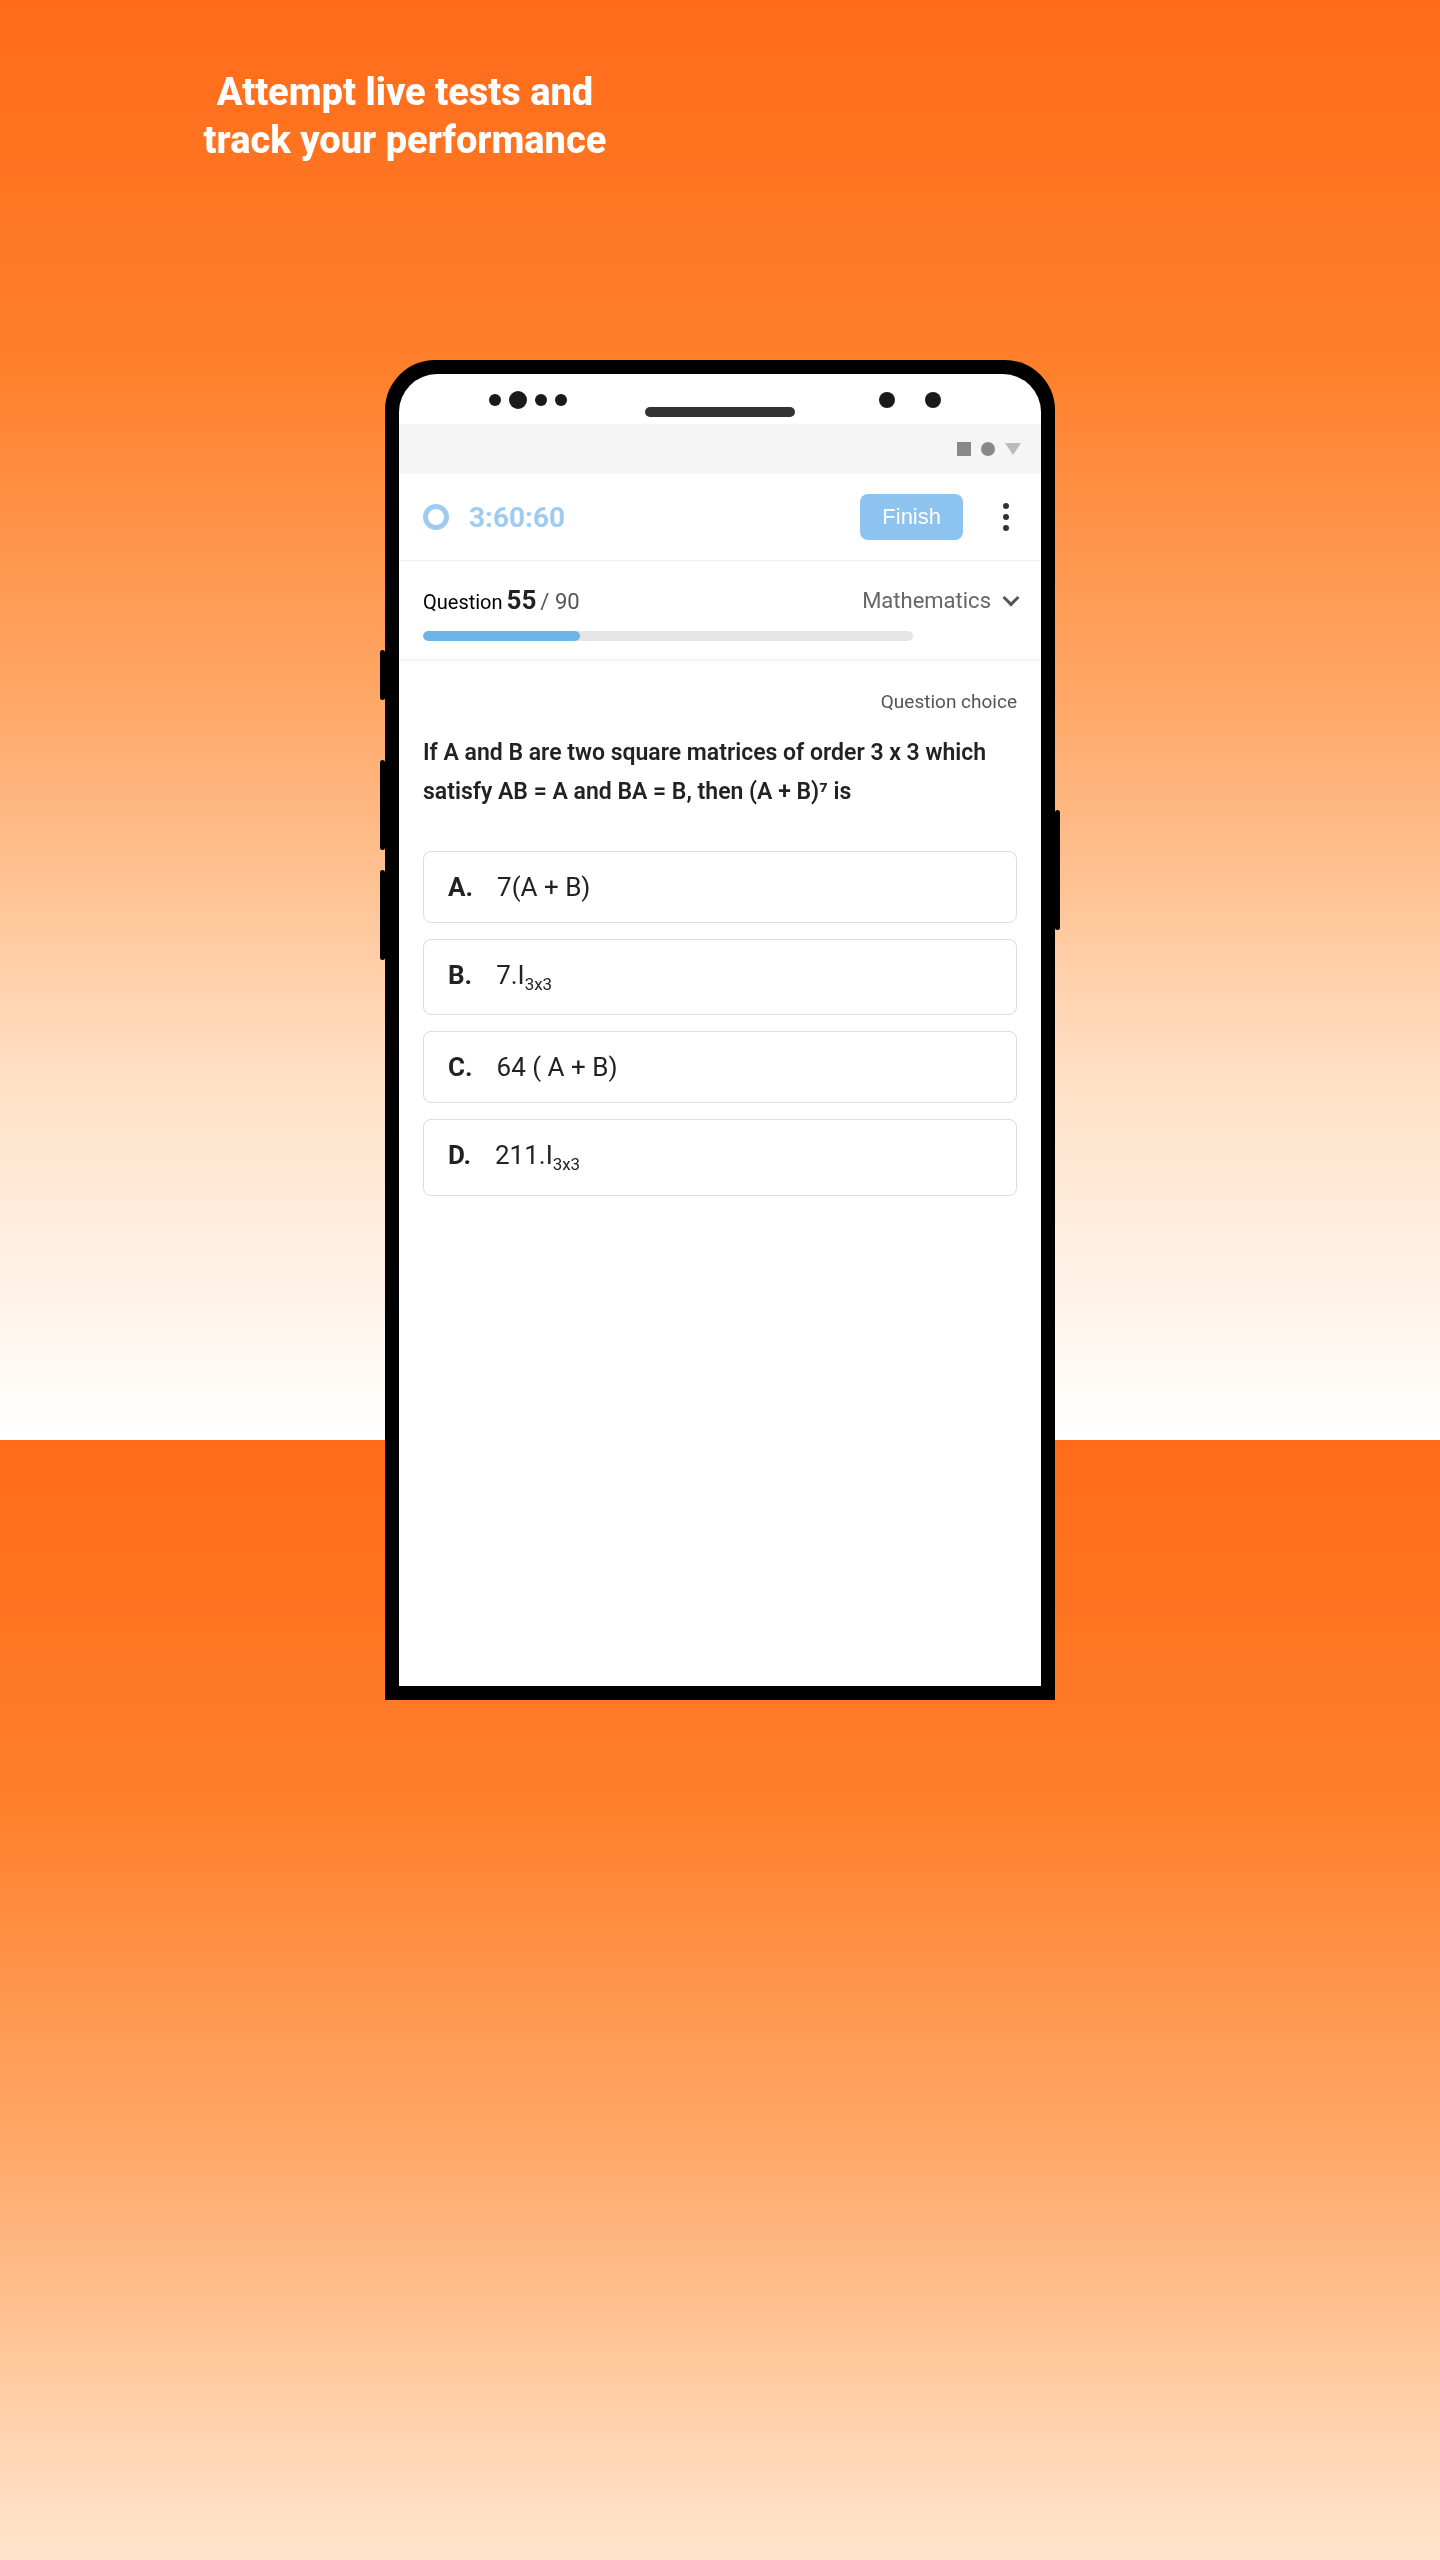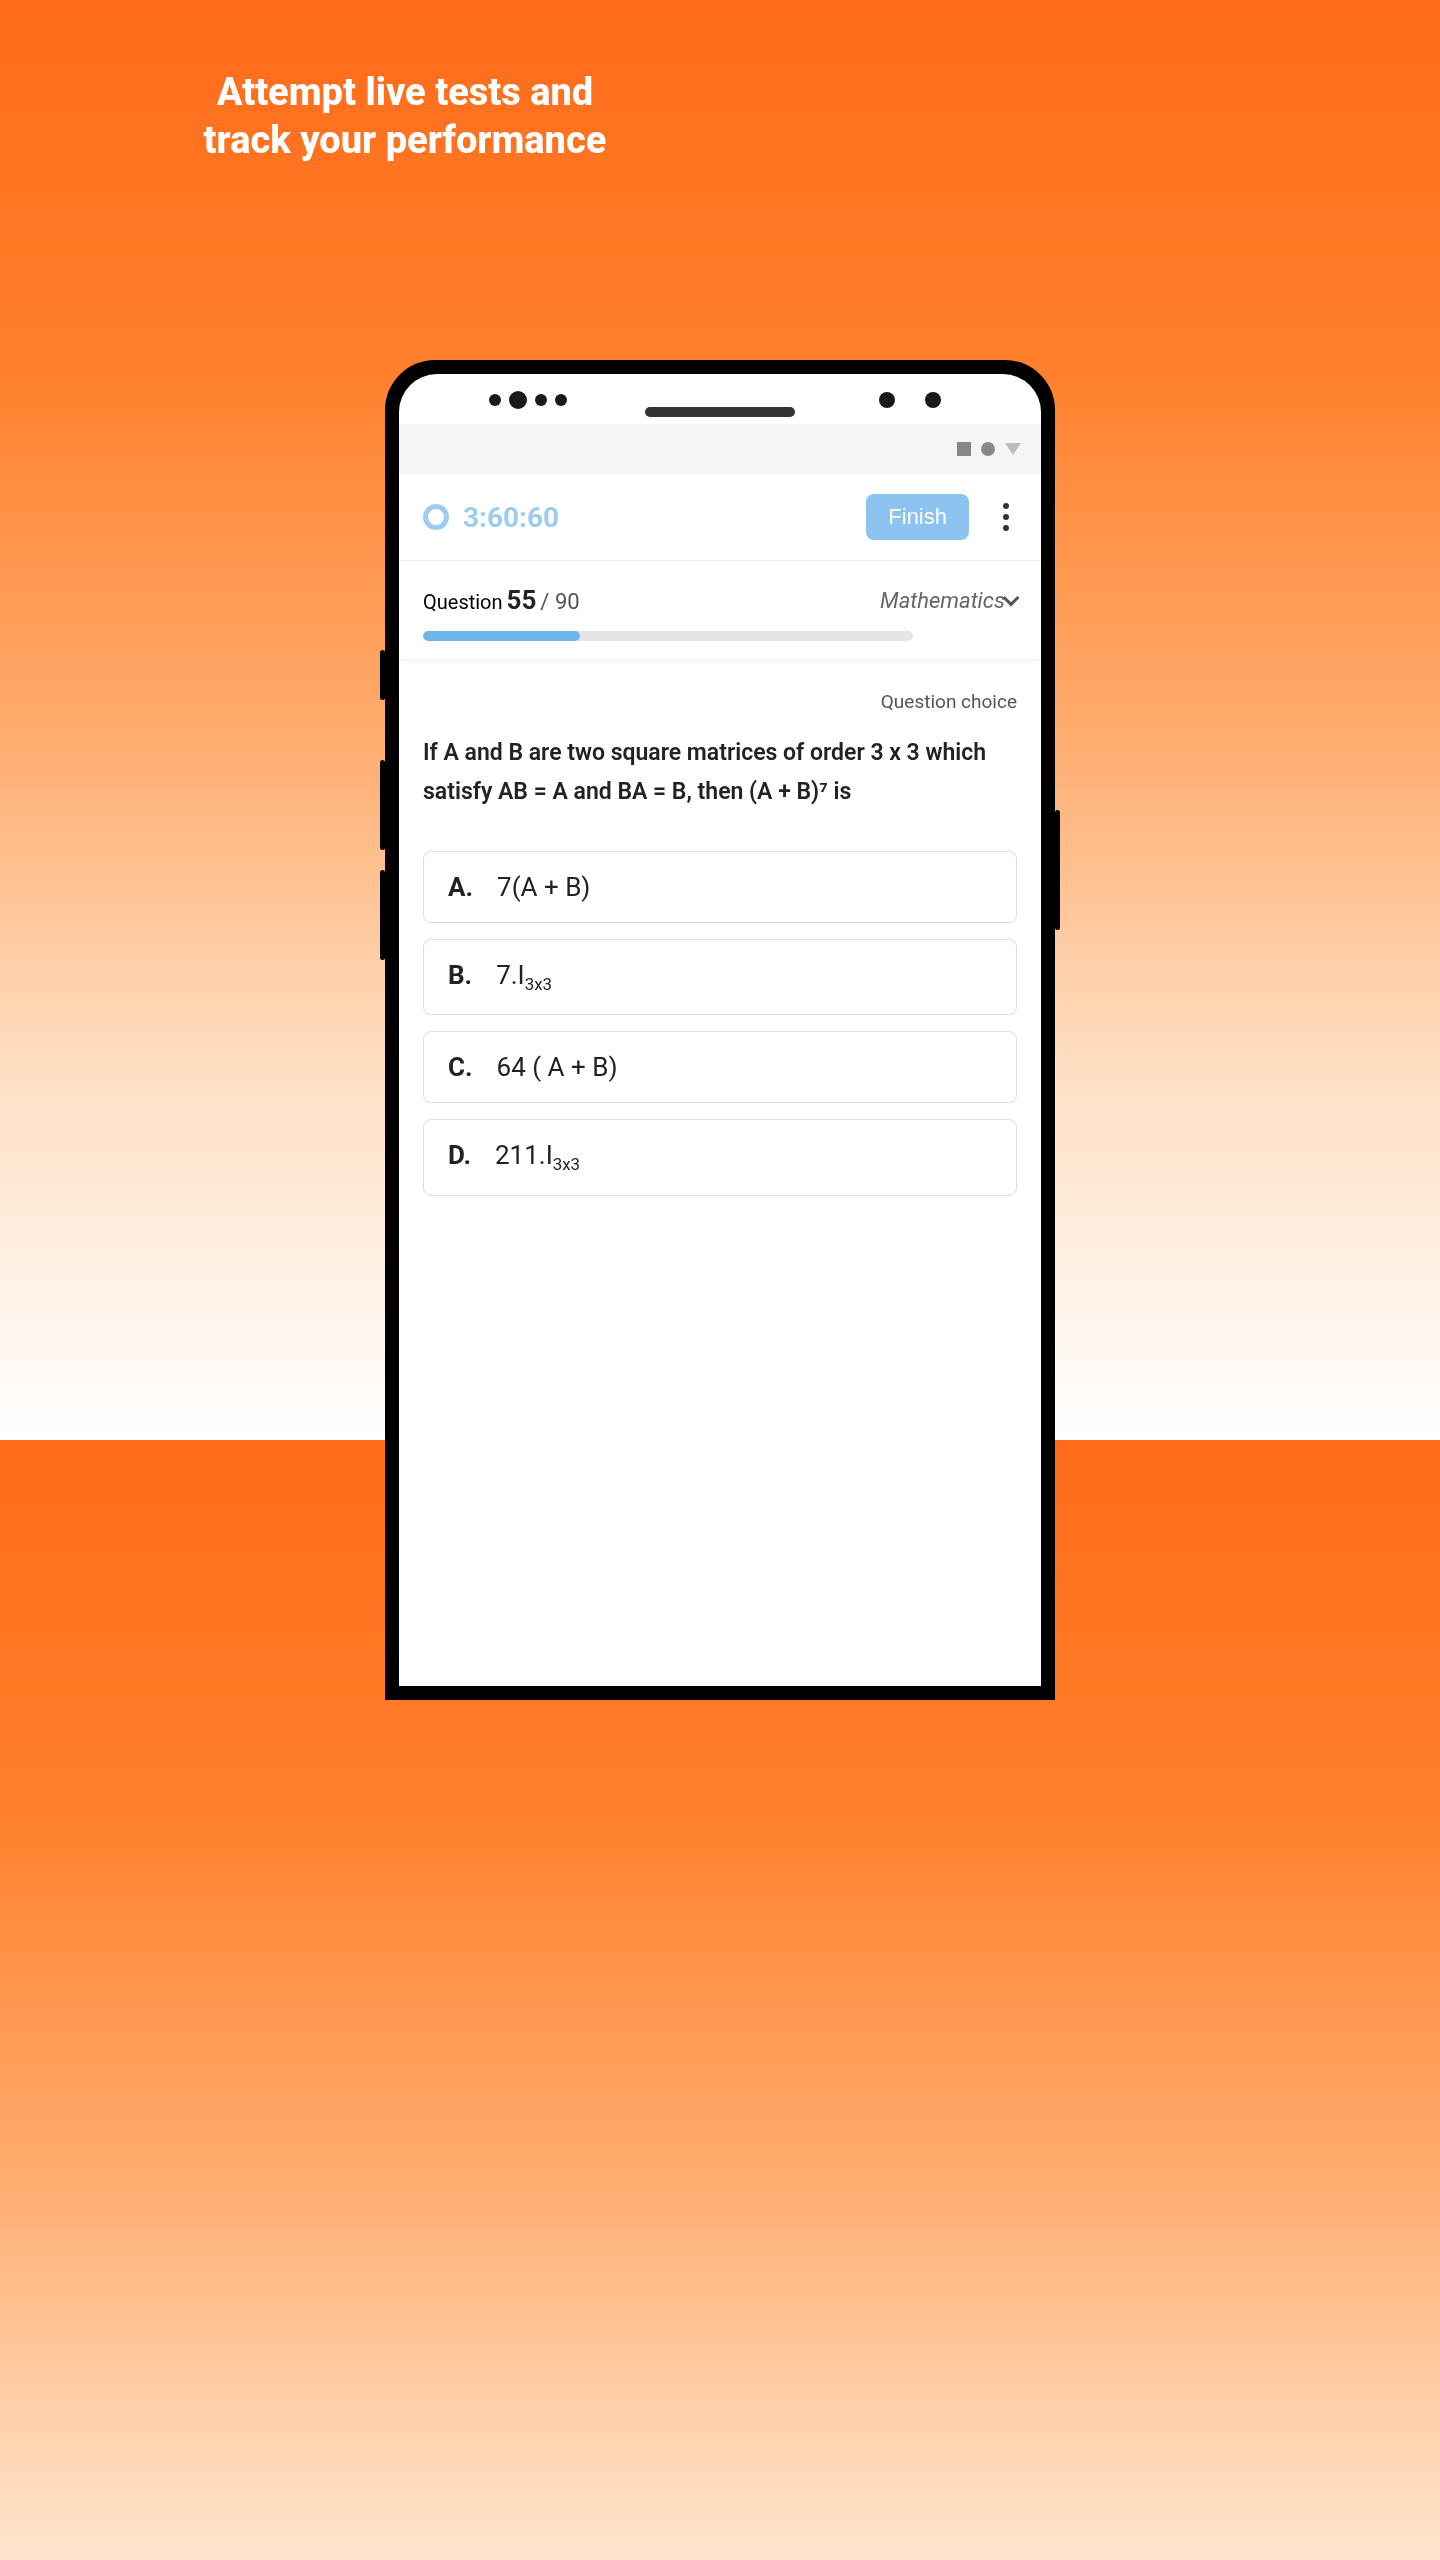--- a/index.html
+++ b/index.html
@@ -111,21 +111,21 @@
   width: 0; height: 0;
   border-left: 8px solid transparent;
   border-right: 8px solid transparent;
   border-top: 12px solid #bbb;
 }
 
 .timer-row {
   display: flex;
   align-items: center;
   padding: 20px 24px;
-  gap: 14px;
+  gap: 20px;
   border-bottom: 1px solid #f0f0f0;
   justify-content: flex-end;
 }
 
 .timer-icon {
   width: 26px;
   height: 26px;
   border: 5px solid #9ecbf0;
   border-radius: 50%;
 }
@@ -185,23 +185,23 @@
   color: #222;
 }
 .question-total {
   font-size: 22px;
   color: #555;
 }
 
 .subject-row {
   display: flex;
   align-items: center;
+  gap: 14px;
   color: #666;
   font-size: 22px;
-  font-style: italic;
 }
 
 .chevron {
   display: inline-block;
   width: 12px;
   height: 12px;
   border-right: 3px solid #555;
   border-bottom: 3px solid #555;
   transform: rotate(45deg);
   margin-top: -4px;

